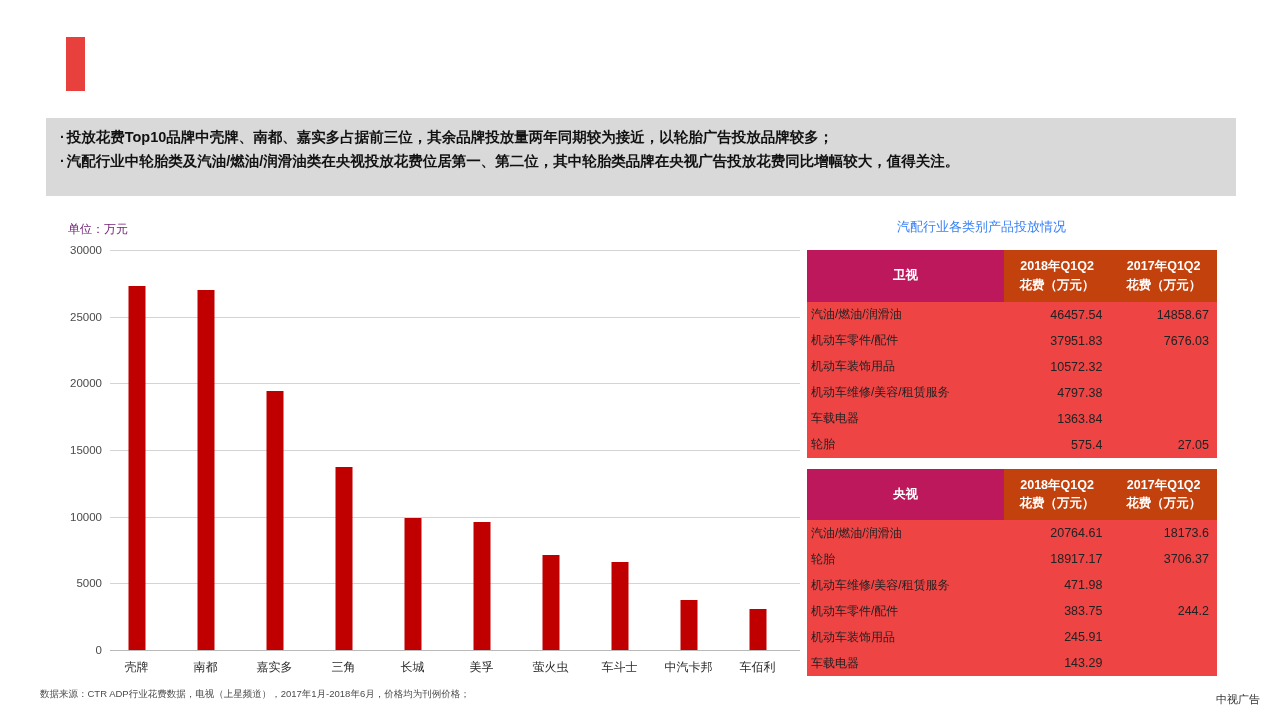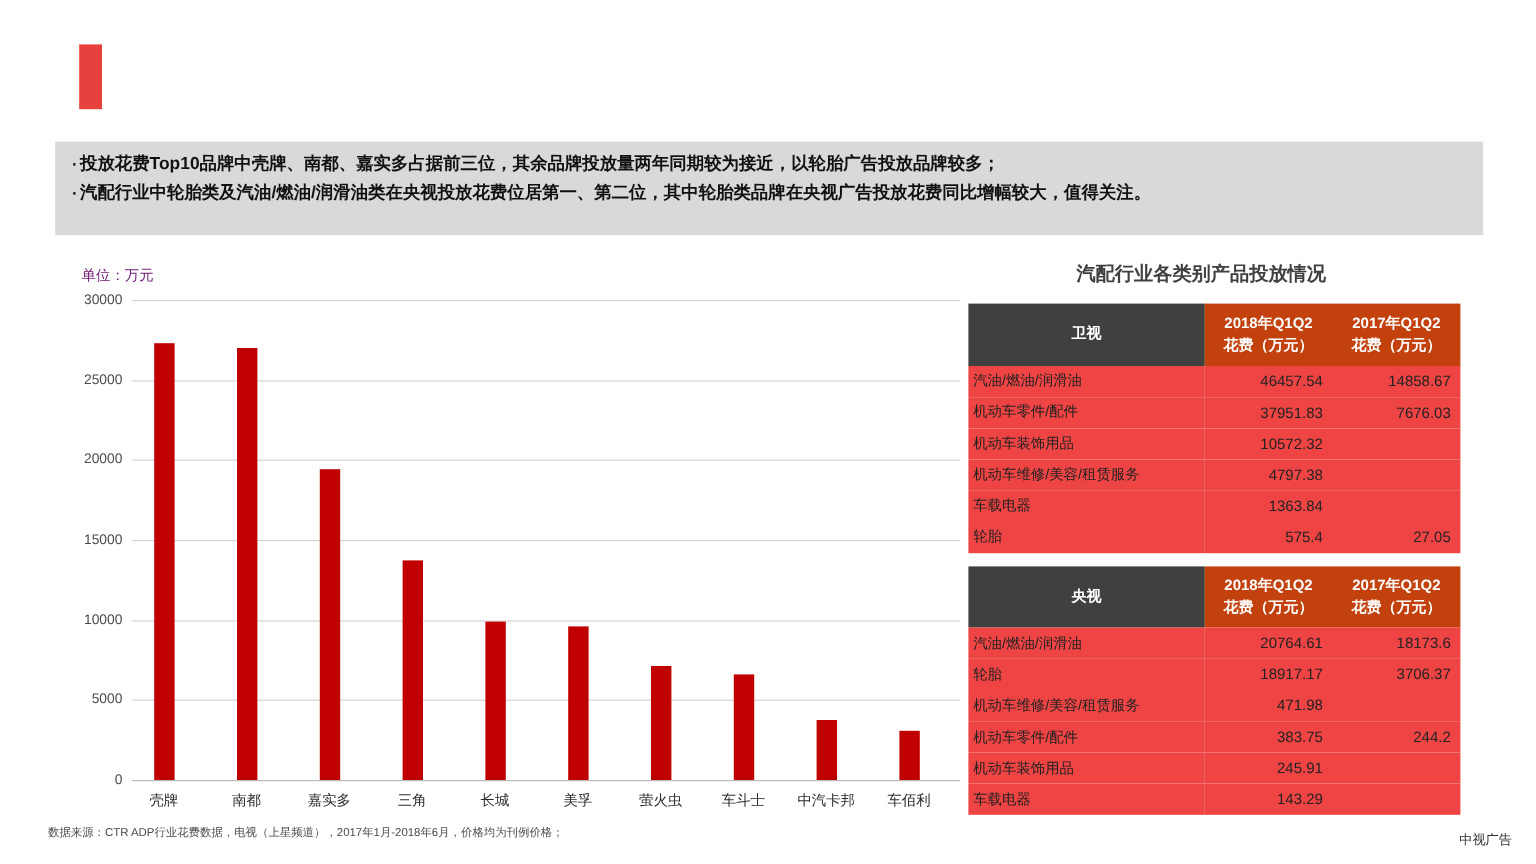--- a/index.html
+++ b/index.html
@@ -71,32 +71,32 @@
     position:absolute; top:100%; margin-top:9px;
     transform:translateX(-50%);
     font-size:12px; color:#2b2b2b; white-space:nowrap;
   }
 
   
   #tables-panel{
     position:absolute; left:807px; top:218px; width:410px;
   }
   #tables-heading{
-    font-size:16px; font-weight:bold; color:#404040;
+    font-size:13px; font-weight:normal; color:#3b82f6;
     margin:0 0 14px 90px; white-space:nowrap;
   }
   table.spend-table{
     width:100%; border-collapse:collapse; table-layout:fixed;
     margin-bottom:11px;
   }
   table.spend-table col.c-cat{ width:48%; }
   table.spend-table col.c-v1{ width:26%; }
   table.spend-table col.c-v2{ width:26%; }
   .th-channel{
-    background:#404040; color:#ffffff; font-weight:bold;
+    background:#be185d; color:#ffffff; font-weight:bold;
     font-size:12.5px; text-align:center; padding:10px 4px; vertical-align:middle;
   }
   .th-period{
     background:#c2410c; color:#ffffff; font-weight:bold;
     font-size:12.5px; text-align:center; padding:7px 4px 7px 4px; line-height:1.5;
   }
   .th-period .ln2{ display:block; }
   td.cat{
     font-size:12px; color:#222; padding:4.5px 2px 4.5px 4px; text-align:left;
     white-space:nowrap;

